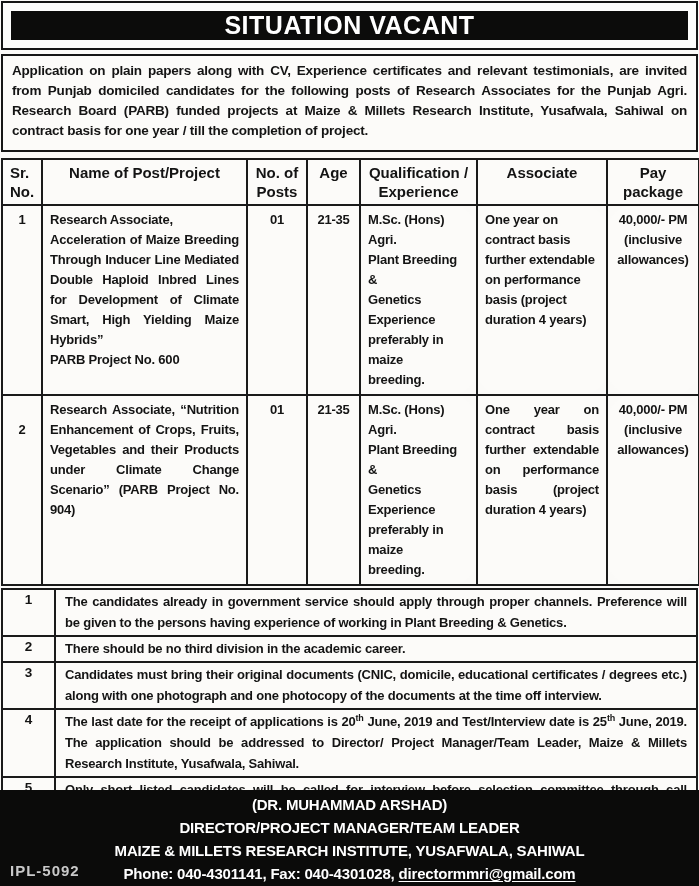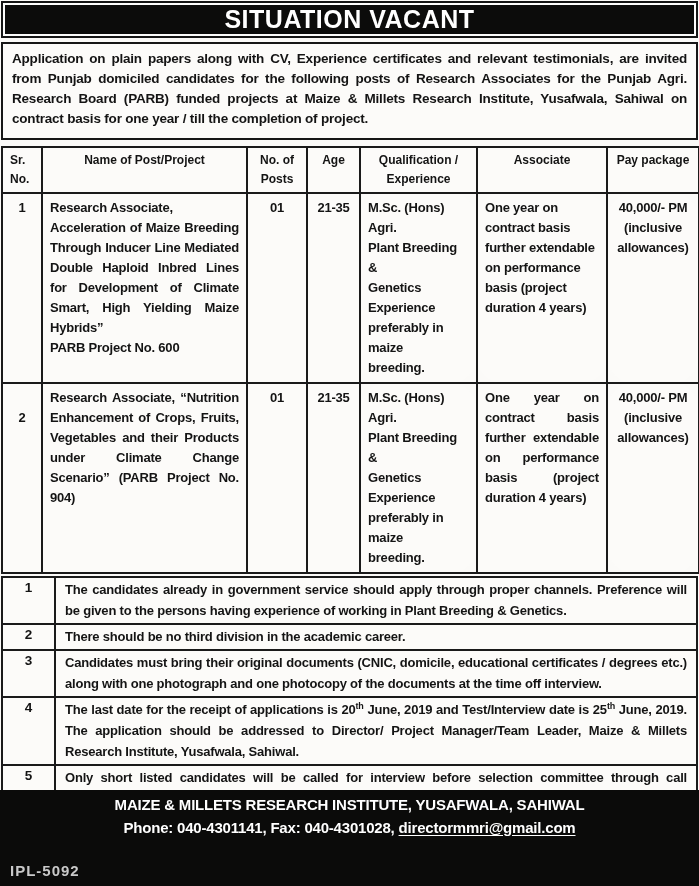--- a/index.html
+++ b/index.html
@@ -5,40 +5,40 @@
   * { margin:0; padding:0; box-sizing:border-box; }
   html,body { background:#e8e6e2; }
   .page {
     position:relative; width:699px; height:886px; overflow:hidden;
     background:#fbfaf8; color:#141414;
     font-family:"Liberation Sans", sans-serif; font-weight:bold;
     margin:0 auto;
   }
   
   .masthead {
-    margin:1px 1px 0 1px; border:2px solid #161616; background:#fdfdfc; padding:2px;
+    margin:1px 1px 0 1px; border:2px solid #161616; background:#fdfdfc; padding:8px;
   }
   .masthead-bar {
     background:#0c0c0b; color:#ffffff; height:29px; line-height:29px;
     text-align:center; font-size:25px; letter-spacing:0.5px;
   }
   
   .intro-box {
     margin:4px 1px 0 1px; border:2px solid #161616; background:#fcfbf9;
     padding:5px 9px 9px 9px; min-height:89px;
     font-size:13.5px; line-height:20px; letter-spacing:-0.2px; text-align:justify;
   }
   
   table { border-collapse:collapse; table-layout:fixed; }
   .jobs-table { width:697px; margin:6px 1px 0 1px; }
   .jobs-table th, .jobs-table td {
     border:2px solid #1a1a1a; vertical-align:top; background:#fcfbf9;
   }
   .jobs-table th {
-    font-size:12px; line-height:19px; padding:3px 4px; text-align:center;
+    font-size:15px; line-height:19px; padding:3px 4px; text-align:center;
     white-space:pre-line; height:44px;
   }
   .jobs-table th.h-sr { text-align:left; padding-left:7px; }
   .jobs-table td {
     font-size:13px; line-height:20px; letter-spacing:-0.2px; padding:4px 7px;
   }
   .row-1 td { height:162px; }
   .row-2 td { height:138px; }
   .cell-center { text-align:center; }
   .cell-justify { text-align:justify; }
@@ -171,18 +171,20 @@
       <td class="terms-text">Only short listed candidates will be called for interview before selection committee through call letters/telephonic message. Candidates are required to give their addresses and contact numbers including cell numbers/ e-Mail for this purpose.</td>
     </tr>
     <tr>
       <td class="terms-no">6</td>
       <td class="terms-text">No claim for TA/DA or any other matter will be acceptable during and after the selection.</td>
     </tr>
   </tbody>
     </table>
 
   <div class="footer">
+    <div class="footer-line">(DR. MUHAMMAD ARSHAD)</div>
+    <div class="footer-line">DIRECTOR/PROJECT MANAGER/TEAM LEADER</div>
     <div class="footer-line">MAIZE &amp; MILLETS RESEARCH INSTITUTE, YUSAFWALA, SAHIWAL</div>
     <div class="footer-line"><span>Phone: 040-4301141, Fax: 040-4301028, </span><span class="footer-email">directormmri@gmail.com</span></div>
     <div class="ipl-code">IPL-5092</div>
   </div>
 
 </div>
 
 </body></html>

